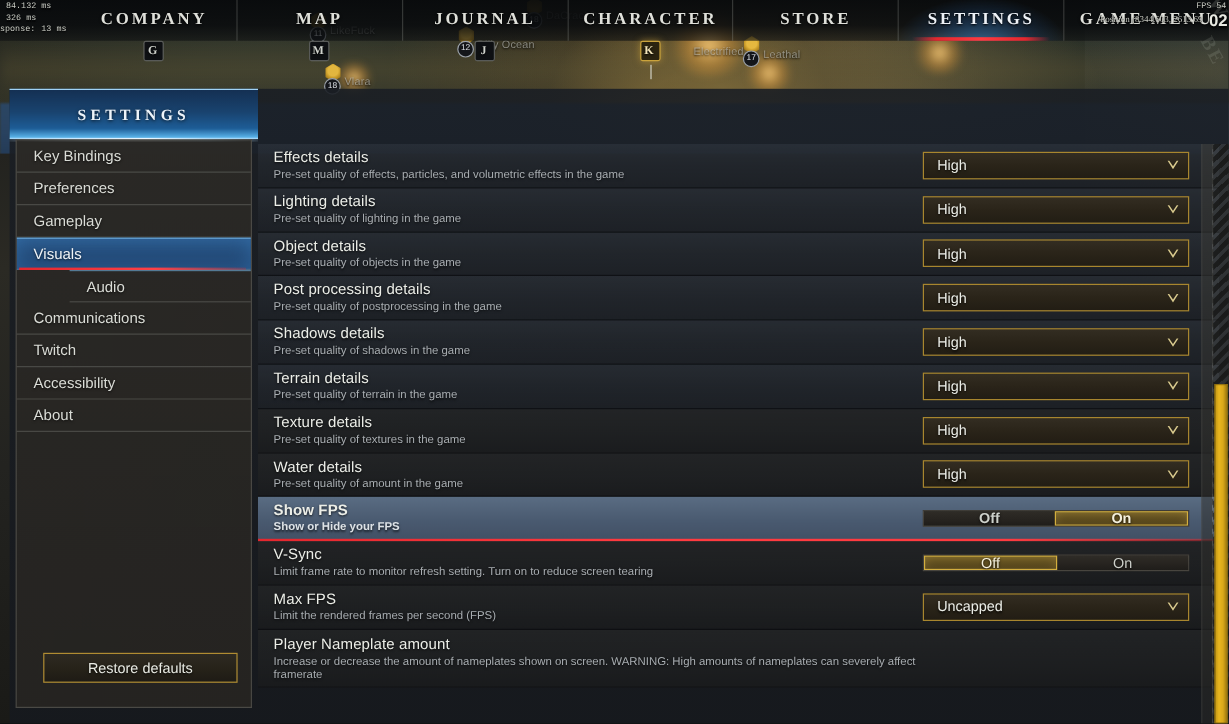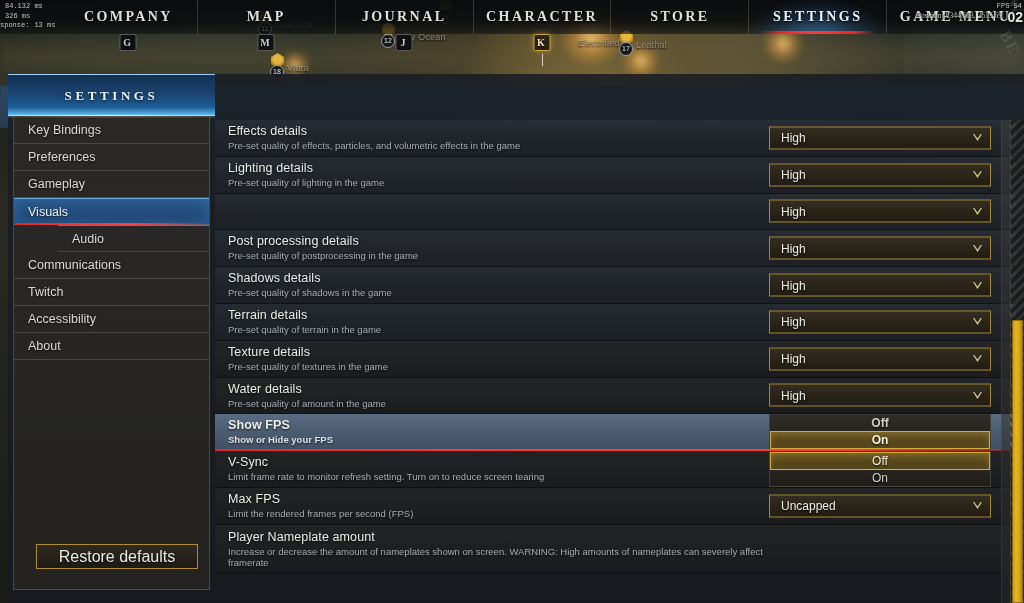--- a/index.html
+++ b/index.html
@@ -175,21 +175,21 @@
   .side-item.active::after{
     content:""; position:absolute; left:2px; right:4px; bottom:-1px; height:2px;
     background:linear-gradient(90deg,#e4272e,#ff4146 60%, rgba(225,40,45,.25));
   }
   .side-item.post-active{ border-top:1px solid rgba(120,190,240,.55);margin-left:44px; }
 
   .restore-btn{
     position:absolute; left:22px; bottom:20px; width:162px; height:25px;
     background:linear-gradient(180deg,#2e2a22 0%, #262219 55%, #1e1b15 100%);
     border:1px solid #b08c32;
-    color:#e9ebe4; font-size:16px;
+    color:#e9ebe4; font-size:12px;
     display:flex; align-items:center; justify-content:center;
     text-shadow:0 1px 2px rgba(0,0,0,.8);
   }
 
   
   .list{
     position:absolute; left:207px; top:46px; width:801px; height:483px;
     overflow:hidden;
   }
   .row{
@@ -231,24 +231,23 @@
     text-shadow:0 1px 2px rgba(0,0,0,.8);
   }
   .dd-chev{
     position:absolute; right:9px; top:50%; transform:translateY(-50%);
     width:9px; height:9px; color:#d8c98d; font-size:10px; line-height:9px;
   }
   .dd-chev svg{ display:block; }
 
   
   .toggle{
-    width:222px; height:36px; display:flex;
+    width:222px; height:14px; display:flex;
     background:linear-gradient(180deg,#2f2c27 0%, #272420 55%, #1f1d1a 100%);
     border:1px solid rgba(120,118,110,.35);
-    flex-direction:column;
   }
   .toggle .opt{
     flex:1; display:flex; align-items:center; justify-content:center;
     color:#cdd0ca; font-size:12px; text-shadow:0 1px 2px rgba(0,0,0,.8);
   }
   .toggle .opt.on{
     background:linear-gradient(180deg,#6e5a22 0%, #5b4a1c 45%, #463814 100%);
     border:1px solid #d3ae3e; color:#f6f1dd;
     box-shadow:inset 0 0 9px rgba(255,215,120,.20);
   }
@@ -432,20 +431,24 @@
               <span class="val">High</span>
               <span class="dd-chev">
                 <svg width="11" height="10" viewBox="0 0 11 10">
                   <path d="M1 1 L5.5 8 L10 1 L8.6 1 L5.5 5.6 L2.4 1 Z" fill="#d8c98d"></path>
                 </svg>
               </span>
             </div>
           </div>
         </div>
         <div class="row">
+          <div class="row-text">
+            <div class="row-title">Object details</div>
+            <div class="row-desc">Pre-set quality of objects in the game</div>
+          </div>
           <div class="ctrl">
             <div class="dropdown">
               <span class="val">High</span>
               <span class="dd-chev">
                 <svg width="11" height="10" viewBox="0 0 11 10">
                   <path d="M1 1 L5.5 8 L10 1 L8.6 1 L5.5 5.6 L2.4 1 Z" fill="#d8c98d"></path>
                 </svg>
               </span>
             </div>
           </div>

